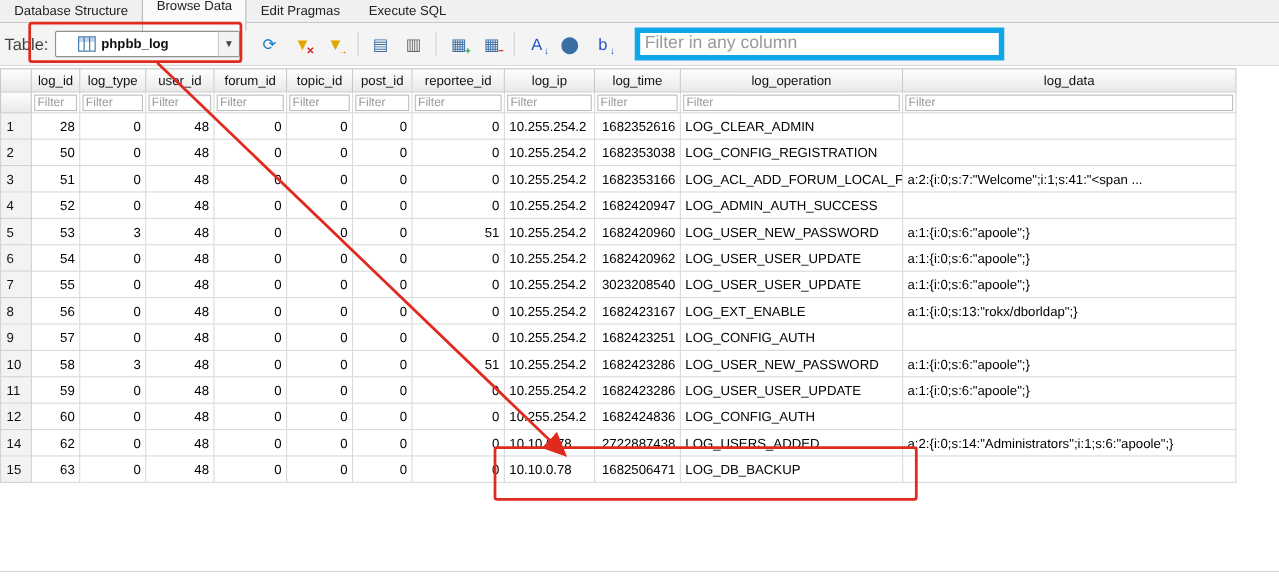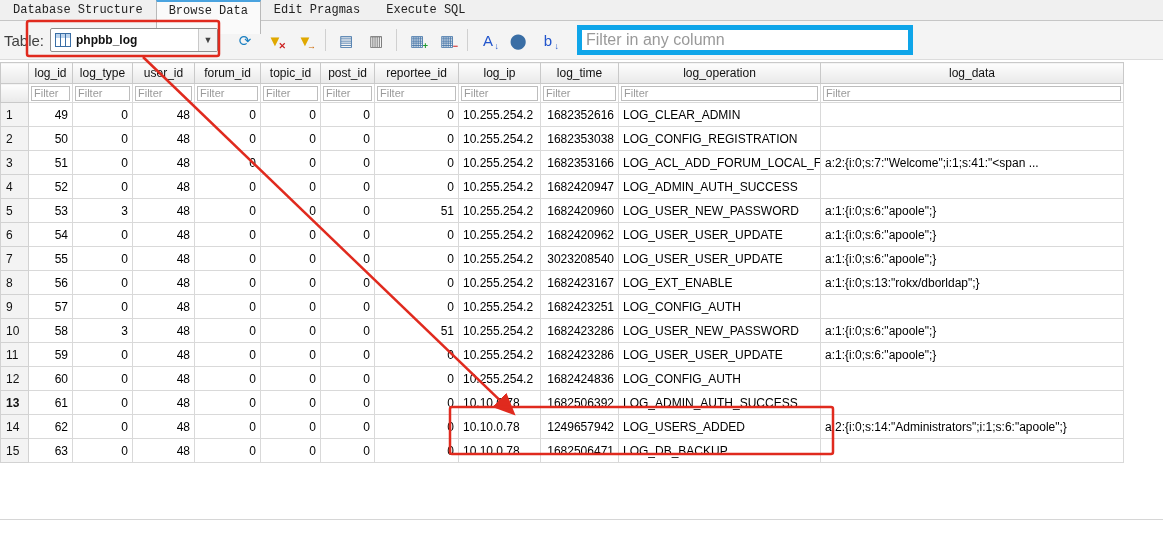--- a/index.html
+++ b/index.html
@@ -1,24 +1,24 @@
 <!DOCTYPE html>
 <html><head>
 <meta charset="utf-8">
 <style>
   html,body{margin:0;padding:0;background:#fff;width:1163px;height:534px;overflow:hidden;
     font-family:"Liberation Sans",sans-serif;-webkit-font-smoothing:antialiased;}
   
-  .tabbar{display:flex;align-items:flex-start;height:20px;background:#f0f0f0;border-bottom:1px solid #c6c6c6;font-family:Liberation Mono, monospace;}
+  .tabbar{display:flex;align-items:center;height:20px;background:#f0f0f0;border-bottom:1px solid #c6c6c6;}
   .tab{font-size:12px;color:#222;padding:2px 12px 3px 12px;border:1px solid transparent;border-bottom:none;cursor:default;}
   .tab.active{background:#fafafa;border-color:#b9b9b9;border-top:2px solid #4aa3df;margin-bottom:-1px;padding-bottom:16px;}
   
   .toolbar{display:flex;align-items:center;height:38px;background:#f4f4f4;border-bottom:1px solid #dcdcdc;padding-left:4px;gap:6px;}
   .tlabel{font-size:15px;color:#404040;}
-  .combo{display:flex;align-items:center;width:168px;height:24px;border:1px solid #8f8f8f;background:#fff;border-radius:2px;gap:5px;padding-left:4px;box-sizing:border-box;}
+  .combo{display:flex;align-items:center;width:168px;height:24px;border:1px solid #8f8f8f;background:#fff;border-radius:2px;gap:5px;padding-left:20px;box-sizing:border-box;}
   .combo .tbl-ic{width:14px;height:12px;border:1px solid #3a6ea5;background:
     linear-gradient(#bcd4ee,#bcd4ee) 0 0/100% 4px no-repeat,#fff;position:relative;flex:none;}
   .combo .tbl-ic:before{content:"";position:absolute;left:4px;top:0;bottom:0;width:1px;background:#3a6ea5;}
   .combo .tbl-ic:after{content:"";position:absolute;left:9px;top:0;bottom:0;width:1px;background:#3a6ea5;}
   .combo .cval{font-size:12px;font-weight:bold;color:#111;flex:1;}
   .combo .chev{width:18px;height:100%;display:flex;align-items:center;justify-content:center;border-left:1px solid #c9c9c9;color:#444;font-size:9px;background:#f2f2f2;}
   .icons{display:flex;align-items:center;gap:4px;margin-left:8px;}
   .icon-btn{width:24px;height:24px;display:flex;align-items:center;justify-content:center;border:1px solid transparent;border-radius:2px;font-size:15px;line-height:1;cursor:default;position:relative;}
   .icon-btn .g2{position:absolute;right:1px;bottom:1px;font-size:9px;font-weight:bold;}
   .sep{width:1px;height:22px;background:#d0d0d0;margin:0 3px;}
@@ -145,21 +145,21 @@
           <td><input type="text" placeholder="Filter" style=""></td>
           <td><input type="text" placeholder="Filter" style=""></td>
           <td><input type="text" placeholder="Filter" style=""></td>
           <td><input type="text" placeholder="Filter" style=""></td>
           <td><input type="text" placeholder="Filter" style=""></td>
           <td><input type="text" placeholder="Filter" style=""></td>
           <td><input type="text" placeholder="Filter" style=""></td>
         </tr>
         <tr>
           <td class="rownum">1</td>
-          <td class="num">49</td>
+          <td class="num">28</td>
           <td class="num">0</td>
           <td class="num">48</td>
           <td class="num">0</td>
           <td class="num">0</td>
           <td class="num">0</td>
           <td class="num">0</td>
           <td>10.255.254.2</td>
           <td class="num">1682352616</td>
           <td>LOG_CLEAR_ADMIN</td>
           <td></td>
@@ -311,45 +311,31 @@
           <td class="num">48</td>
           <td class="num">0</td>
           <td class="num">0</td>
           <td class="num">0</td>
           <td class="num">0</td>
           <td>10.255.254.2</td>
           <td class="num">1682424836</td>
           <td>LOG_CONFIG_AUTH</td>
           <td></td>
         </tr>
-        <tr class="hl">
-          <td class="rownum">13</td>
-          <td class="num">61</td>
-          <td class="num">0</td>
-          <td class="num">48</td>
-          <td class="num">0</td>
-          <td class="num">0</td>
-          <td class="num">0</td>
-          <td class="num">0</td>
-          <td>10.10.0.78</td>
-          <td class="num">1682506392</td>
-          <td>LOG_ADMIN_AUTH_SUCCESS</td>
-          <td></td>
-        </tr>
         <tr>
           <td class="rownum">14</td>
           <td class="num">62</td>
           <td class="num">0</td>
           <td class="num">48</td>
           <td class="num">0</td>
           <td class="num">0</td>
           <td class="num">0</td>
           <td class="num">0</td>
           <td>10.10.0.78</td>
-          <td class="num">1249657942</td>
+          <td class="num">2722887438</td>
           <td>LOG_USERS_ADDED</td>
           <td>a:2:{i:0;s:14:"Administrators";i:1;s:6:"apoole";}</td>
         </tr>
         <tr>
           <td class="rownum">15</td>
           <td class="num">63</td>
           <td class="num">0</td>
           <td class="num">48</td>
           <td class="num">0</td>
           <td class="num">0</td>

